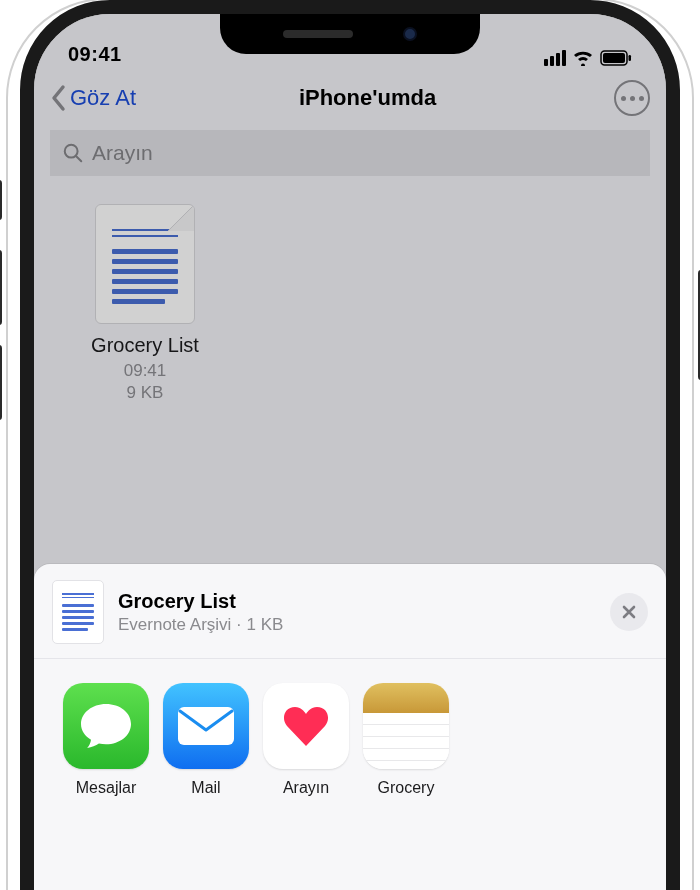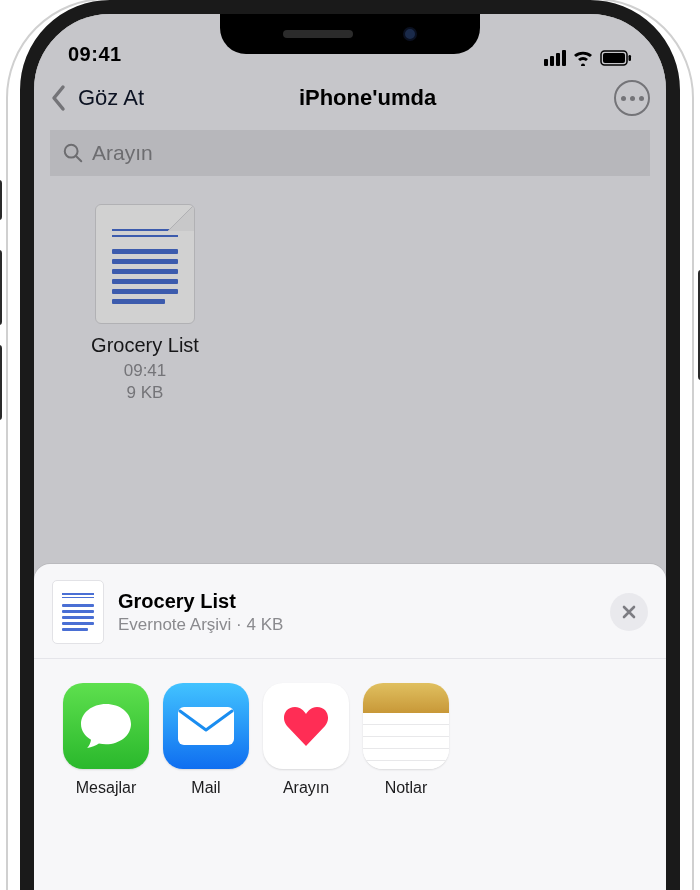--- a/index.html
+++ b/index.html
@@ -25,21 +25,21 @@
   .status { position:relative; height:56px; display:flex; align-items:flex-end; justify-content:space-between; padding:0 34px 4px; font-weight:600; font-size:20px; z-index:40;}
   .status .time { letter-spacing:0.5px; }
   .sicons { display:flex; align-items:center; gap:6px; }
   .bars { display:flex; align-items:flex-end; gap:2px; }
   .bars span { width:4px; background:#000; border-radius:1px; }
   .bars span:nth-child(1){height:7px} .bars span:nth-child(2){height:10px} .bars span:nth-child(3){height:13px} .bars span:nth-child(4){height:16px}
   .wifi svg, .batt svg { display:block; }
 
   
   .nav { display:flex; align-items:center; height:56px; padding:0 16px; position:relative; z-index:5;}
-  .back { display:flex; align-items:center; color:#0f172a; font-size:22px; gap:10px;}
+  .back { display:flex; align-items:center; color:#1d4ed8; font-size:22px; gap:2px;}
   .back .chev { width:18px; height:28px; }
   .nav-title { position:absolute; left:0; right:0; text-align:center; font-weight:600; font-size:22px; color:#000; pointer-events:none;margin-left:35px;}
   .more { margin-left:auto; width:36px; height:36px; border:2.5px solid #8e8e93; border-radius:50%; display:flex; align-items:center; justify-content:center; gap:4px;}
   .more span { width:5px; height:5px; background:#8e8e93; border-radius:50%; }
 
   
   .search { margin:4px 16px 0; height:46px; background:#e0e0e5; border-radius:0; display:flex; align-items:center; padding:0 12px; gap:8px;}
   .search .mag { width:22px; height:22px; }
   .search-text { color:#858589; font-size:21px; }
 
@@ -184,21 +184,21 @@
                 <div style="height:4px"></div>
                 <div class="l"></div>
                 <div class="l"></div>
                 <div class="l"></div>
                 <div class="l"></div>
                 <div class="l short"></div>
               </div>
           </div>
           <div class="sheet-info">
             <div class="sheet-title">Grocery List</div>
-            <div class="sheet-sub">Evernote Arşivi · 4 KB</div>
+            <div class="sheet-sub">Evernote Arşivi · 1 KB</div>
           </div>
           <div class="sheet-close">
             <svg viewBox="0 0 16 16">
                 <path d="M3 3 L13 13 M13 3 L3 13" stroke="#7c7c82" stroke-width="2.6" stroke-linecap="round"></path>
               </svg>
           </div>
         </div>
 
         <div class="app-row">
           <div class="app">
@@ -221,20 +221,20 @@
           <div class="app">
             <div class="app-icon ic-health">
               <svg width="48" height="44" viewBox="0 0 48 44">
                   <path d="M24 42 L5 22 C-1 15 2 3 13 3 C19 3 22 7 24 10 C26 7 29 3 35 3 C46 3 49 15 43 22 Z" fill="#ff2d55"></path>
                 </svg>
             </div>
             <div class="app-label">Arayın</div>
           </div>
           <div class="app">
             <div class="app-icon ic-notes"></div>
-            <div class="app-label">Notlar</div>
+            <div class="app-label">Grocery</div>
           </div>
         </div>
       </div>
 
     </div>
   </div>
 </div>
 
 </body></html>

